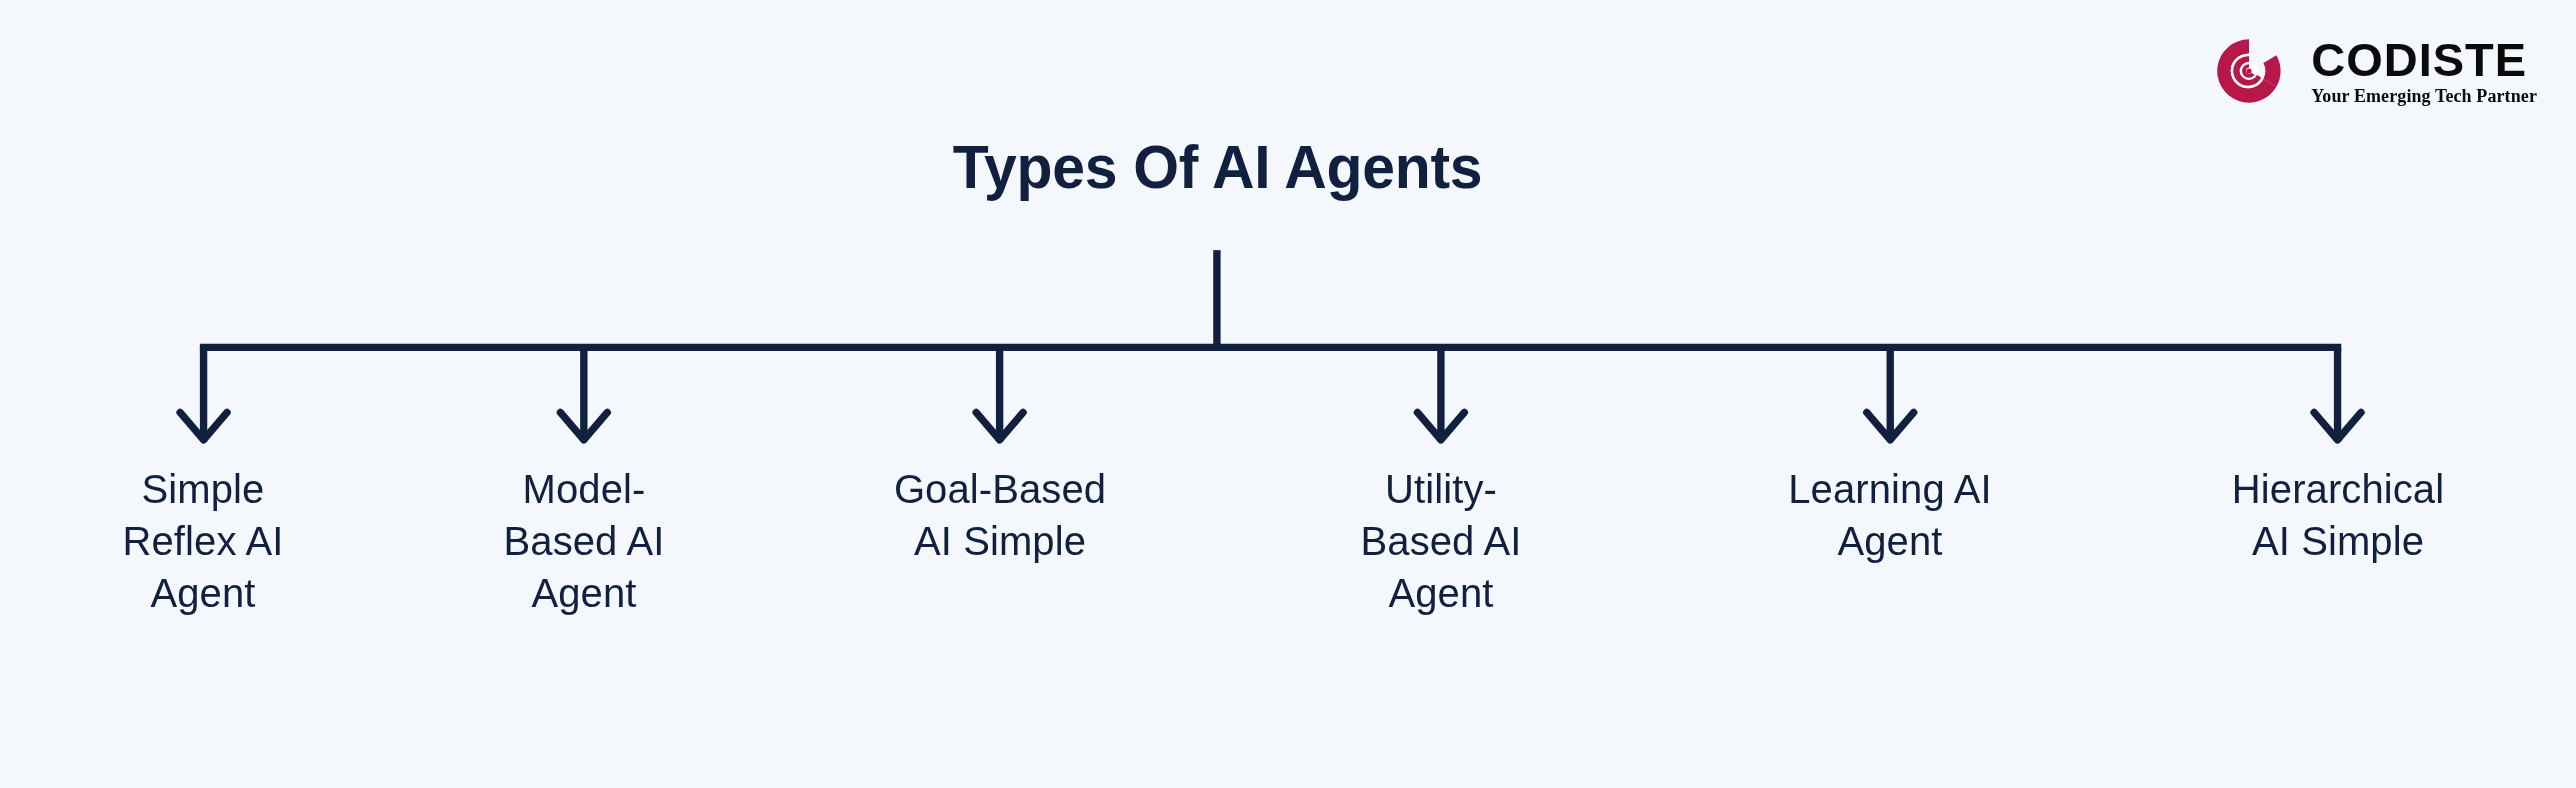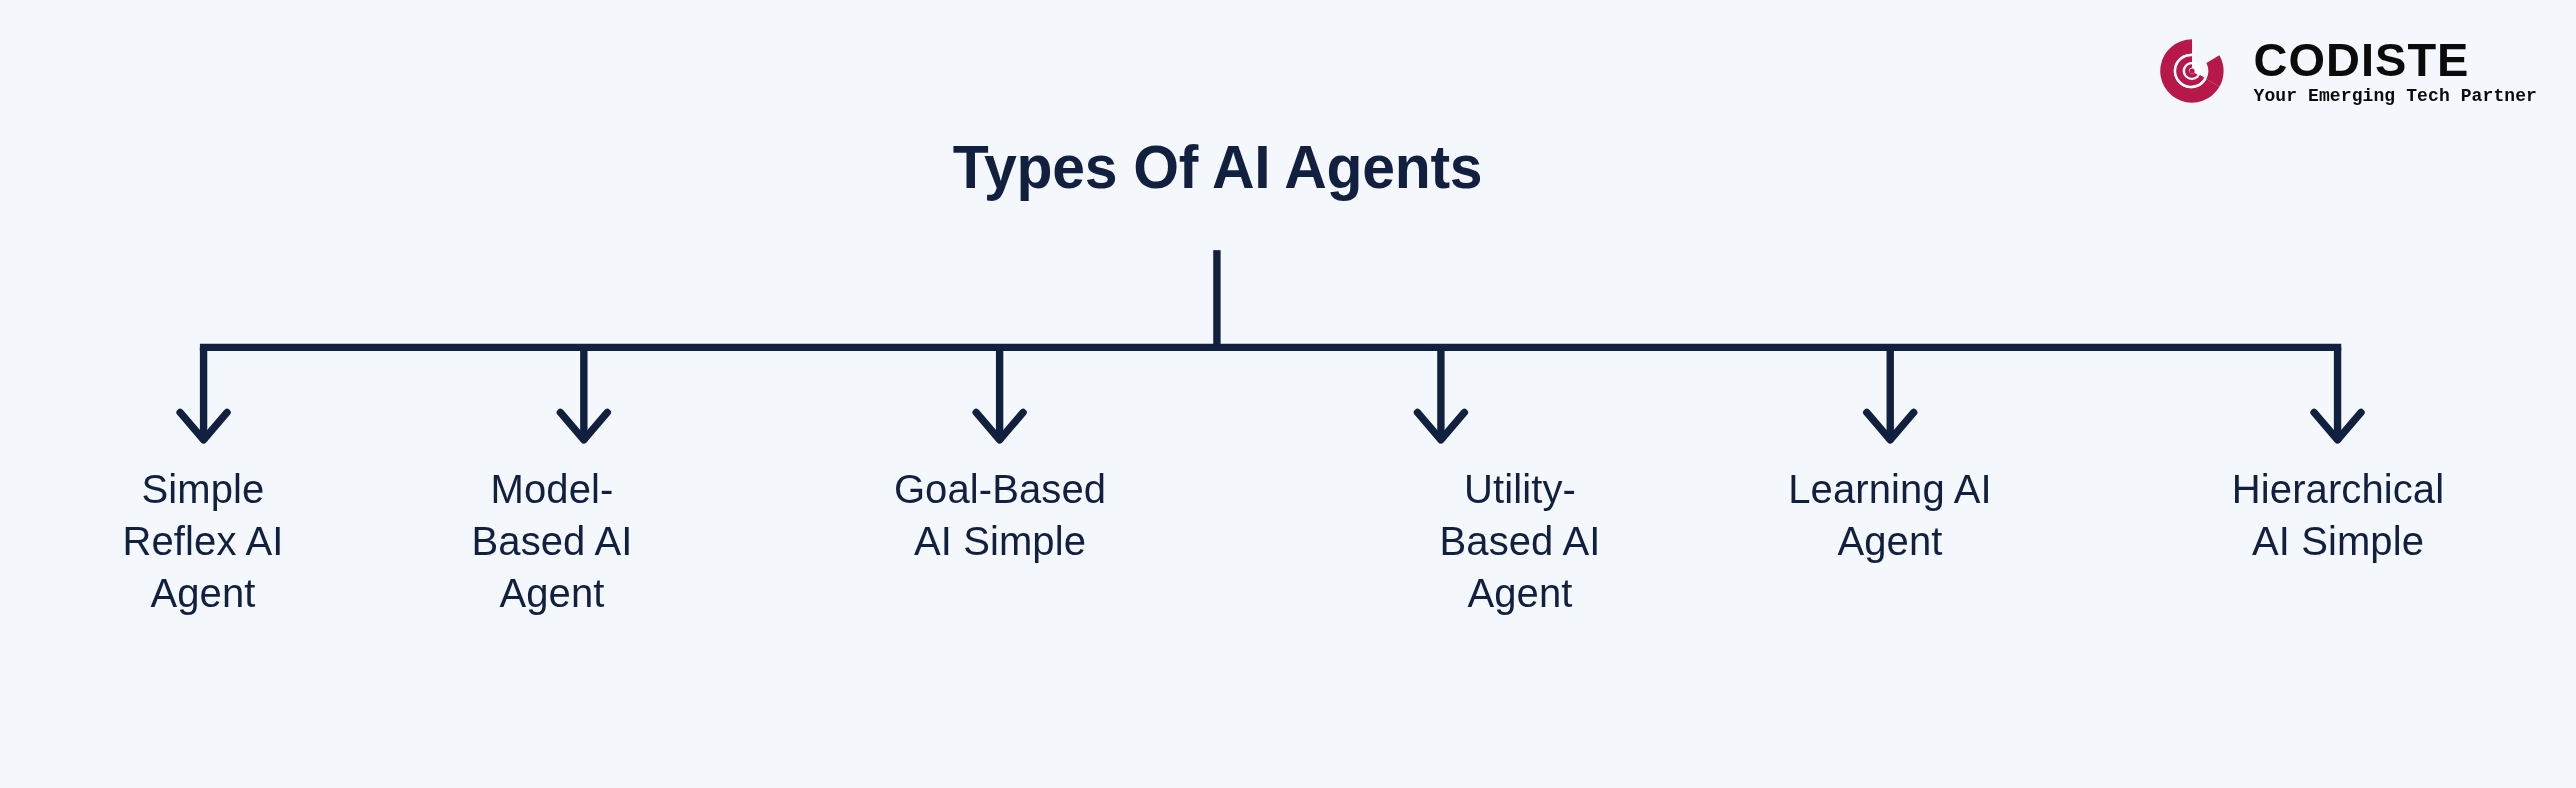--- a/index.html
+++ b/index.html
@@ -46,21 +46,21 @@
   .brand-word {
     font-family: "Liberation Sans", sans-serif;
     font-weight: bold;
     font-size: 47px;
     letter-spacing: 1px;
     color: #0b0b0b;
     line-height: 0.98;
     white-space: nowrap;
   }
   .brand-tagline {
-    font-family: Liberation Mono, monospace;
+    font-family: Liberation Serif, serif;
     font-weight: bold;
     font-size: 18px;
     letter-spacing: 0.1px;
     color: #0b0b0b;
     text-align: right;
     margin-top: 3.4px;
     white-space: nowrap;
   }
 
   
@@ -161,26 +161,26 @@
       <polyline points="2113,615 2148,656 2183,615"></polyline>
       <polyline points="2783,615 2818,656 2853,615"></polyline>
       <polyline points="3450,615 3485,656 3520,615"></polyline>
     </g>
   </svg>
 
   <div class="leaf-row">
     <div class="leaf" style="left:203px">Simple
 Reflex AI
 Agent</div>
-    <div class="leaf" style="left:552px">Model-
+    <div class="leaf" style="left:584px">Model-
 Based AI
 Agent</div>
     <div class="leaf" style="left:1000px">Goal-Based
 AI Simple</div>
-    <div class="leaf" style="left:1520px">Utility-
+    <div class="leaf" style="left:1441px">Utility-
 Based AI
 Agent</div>
     <div class="leaf" style="left:1890px">Learning AI
 Agent</div>
     <div class="leaf" style="left:2338px">Hierarchical
 AI Simple</div>
   </div>
 
 </div>
 

